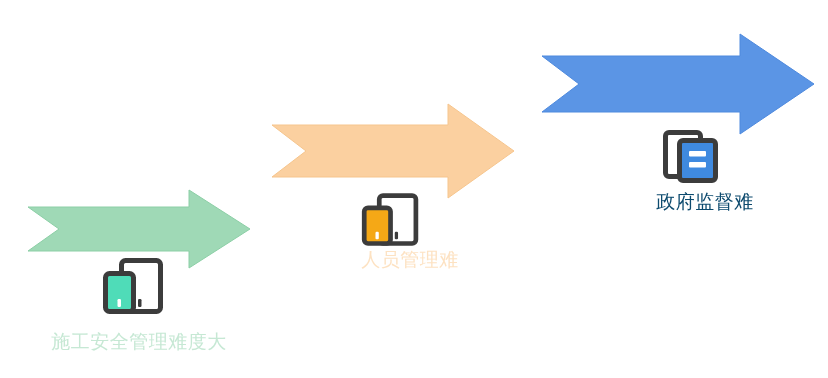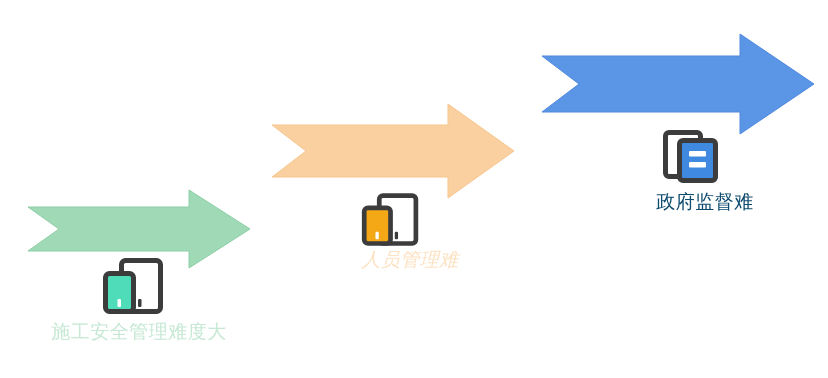--- a/index.html
+++ b/index.html
@@ -46,27 +46,27 @@
     line-height: 24px;
     letter-spacing: 0.5px;
     font-weight: 400;
     text-align: center;
   }
 
   
   #step-1 { left: 0px; top: 0px; }
   #step-1 .arrow-wrap { left: 28px; top: 190px; }
   #step-1 .icon-wrap  { left: 101px; top: 258px; }
-  #step-1 .step-label { left: 24px; top: 320px; width: 230px; }
+  #step-1 .step-label { left: 24px; top: 330px; width: 230px; }
 
   
   #step-2 { left: 0px; top: 0px; }
   #step-2 .arrow-wrap { left: 272px; top: 104px; }
   #step-2 .icon-wrap  { left: 360px; top: 193px; }
-  #step-2 .step-label { left: 330px; top: 248px; width: 160px; font-style: italic; }
+  #step-2 .step-label { left: 330px; top: 248px; width: 160px; }
 
   
   #step-3 { left: 0px; top: 0px; }
   #step-3 .arrow-wrap { left: 542px; top: 34px; }
   #step-3 .icon-wrap  { left: 662px; top: 129px; }
   #step-3 .step-label { left: 620px; top: 190px; width: 170px; }
 </style>
 </head>
 <body>
 

